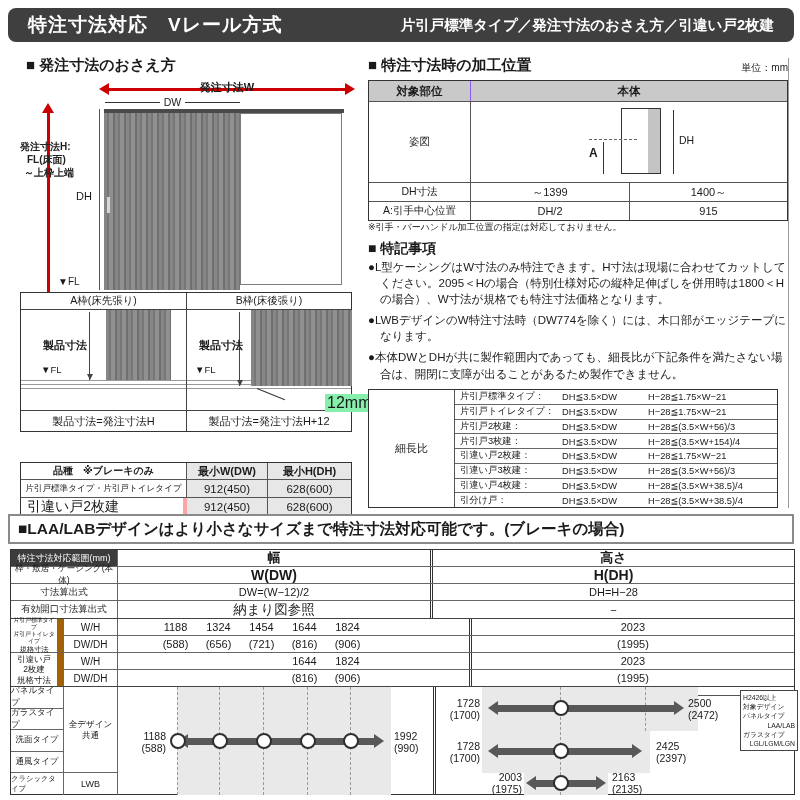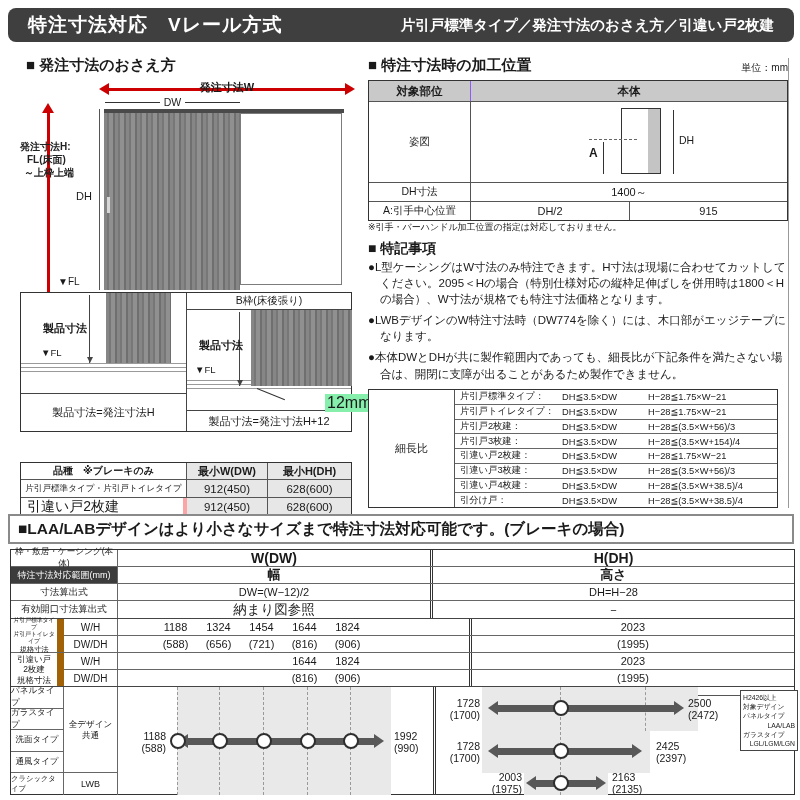--- a/index.html
+++ b/index.html
@@ -91,20 +91,21 @@
     <span style="display:block;">発注寸法H:</span>
     <span style="display:block;padding-left:7px;">FL(床面)</span>
     <span style="display:block;padding-left:4px;">～上枠上端</span>
   </div>
   <div class="abs" style="left:38px;top:198px;font-size:10px;">▼FL</div>
 </div>
 
 <div class="abs tbl" id="frames-box" style="left:20px;top:292px;width:332px;height:140px;display:flex;">
 
   <div style="width:166px;border-right:1px solid #444;box-sizing:border-box;display:flex;flex-direction:column;">
+    <div class="ctr" style="height:16px;border-bottom:1px solid #444;font-size:10.5px;">A枠(床先張り)</div>
     <div style="position:relative;height:100px;">
       <div class="abs floorlines" style="left:0;top:70px;width:100%;height:10px;"></div>
       <div class="abs wood" style="left:85px;top:0;width:65px;height:70px;"></div>
       <div class="dimv" style="left:68px;top:2px;height:68px;"></div>
       <div class="abs b" style="left:22px;top:28px;font-size:11px;">製品寸法</div>
       <div class="abs" style="left:20px;top:54px;font-size:9.5px;">▼FL</div>
     </div>
     <div class="ctr" style="flex:1;border-top:1px solid #444;font-size:11px;">製品寸法=発注寸法H</div>
   </div>
 
@@ -159,20 +160,21 @@
       </div>
       <div class="abs" style="left:118px;top:37px;width:48px;border-top:1.5px dashed #666;"></div>
       <div class="abs b" style="left:118px;top:44px;font-size:12px;">A</div>
       <div class="abs" style="left:132px;top:40px;height:32px;border-left:1px solid #333;"></div>
       <div class="abs" style="left:202px;top:8px;height:64px;border-left:1px solid #333;"></div>
       <div class="abs" style="left:208px;top:32px;font-size:10.5px;">DH</div>
     </div>
   </div>
   <div style="display:flex;height:18px;border-bottom:1px solid #555;">
     <div class="ctr" style="width:102px;border-right:1px solid #555;font-size:10.5px;box-sizing:border-box;">DH寸法</div>
+    <div class="ctr" style="width:159px;border-right:1px solid #555;font-size:11px;box-sizing:border-box;">～1399</div>
     <div class="ctr" style="flex:1;font-size:11px;">1400～</div>
   </div>
   <div style="display:flex;height:18px;">
     <div class="ctr" style="width:102px;border-right:1px solid #555;font-size:10.5px;box-sizing:border-box;">A:引手中心位置</div>
     <div class="ctr" style="width:159px;border-right:1px solid #555;font-size:11px;box-sizing:border-box;">DH/2</div>
     <div class="ctr" style="flex:1;font-size:11px;">915</div>
   </div>
 </div>
 <div class="abs" style="left:368px;top:221px;font-size:9px;">※引手・バーハンドル加工位置の指定は対応しておりません。</div>
 
@@ -231,29 +233,29 @@
 
 <div class="abs" style="left:788px;top:58px;width:1px;height:450px;background:#999;"></div>
 
 <div class="abs" id="laa-banner" style="left:8px;top:514px;width:786px;height:30px;border:2.5px solid #8a8a8a;display:flex;align-items:center;padding:0 8px;box-sizing:border-box;background:#fff;">
   <span class="b" style="font-size:15.5px;">■LAA/LABデザインはより小さなサイズまで特注寸法対応可能です。(ブレーキの場合)</span>
 </div>
 
 <div class="abs" id="range-table">
 
   <div class="rrow" style="height:17px;">
+    <div class="rc c1 corner">特注寸法対応範囲(mm)</div>
+    <div class="rc wsec b" style="font-size:13px;">幅</div>
+    <div class="rc hsec b" style="font-size:13px;">高さ</div>
+  </div>
+
+  <div class="rrow" style="height:17px;">
     <div class="rc c1" style="font-size:8.6px;">枠・敷居・ケーシング(本体)</div>
     <div class="rc wsec b" style="font-size:14px;">W(DW)</div>
     <div class="rc hsec b" style="font-size:14px;">H(DH)</div>
-  </div>
-
-  <div class="rrow" style="height:17px;">
-    <div class="rc c1 corner">特注寸法対応範囲(mm)</div>
-    <div class="rc wsec b" style="font-size:13px;">幅</div>
-    <div class="rc hsec b" style="font-size:13px;">高さ</div>
   </div>
 
   <div class="rrow" style="height:17px;">
     <div class="rc c1" style="font-size:9.5px;">寸法算出式</div>
     <div class="rc wsec" style="font-size:11px;">DW=(W−12)/2</div>
     <div class="rc hsec" style="font-size:11px;">DH=H−28</div>
   </div>
 
   <div class="rrow" style="height:18px;border-bottom:1.5px solid #444;">
     <div class="rc c1" style="font-size:9.5px;">有効開口寸法算出式</div>

